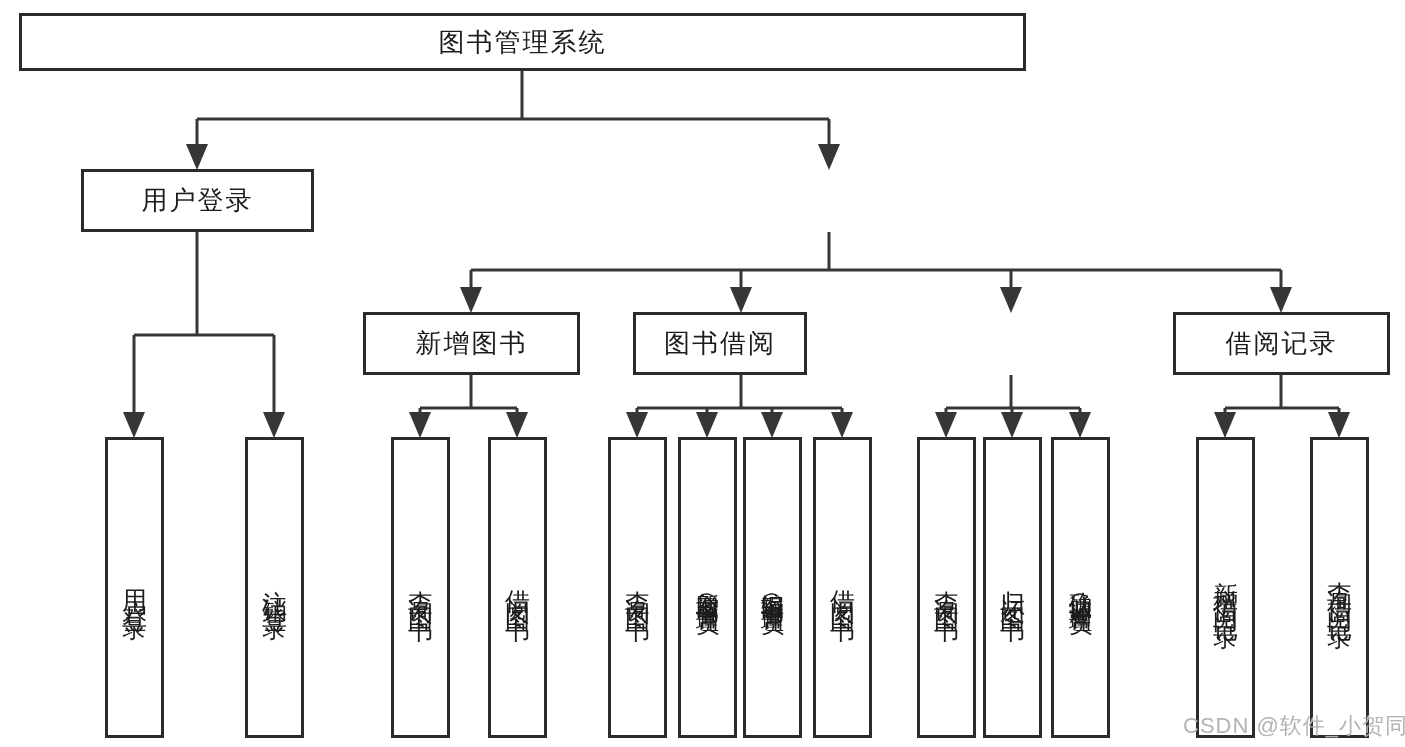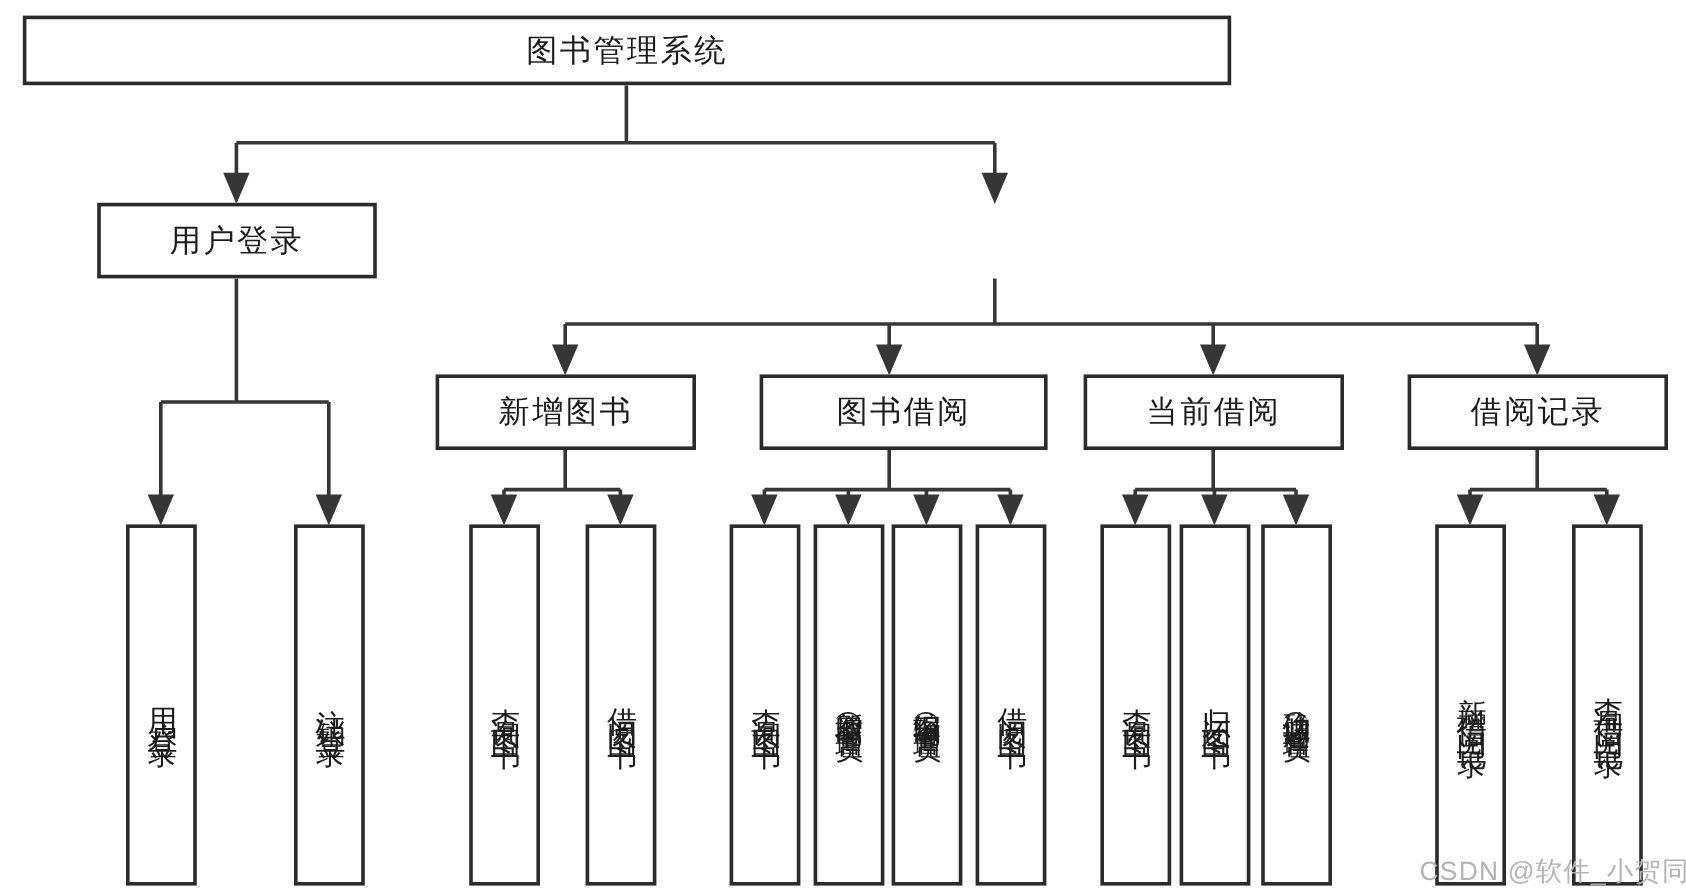--- a/index.html
+++ b/index.html
@@ -95,22 +95,21 @@
       <path class="ar" d="M1214 412 L1236 412 L1225 438 Z"></path>
       <path class="ar" d="M1328 412 L1350 412 L1339 438 Z"></path>
     </g>
   </svg>
 
   <div class="hbox" style="left:19px; top:13px; width:1007px; height:58px;">图书管理系统</div>
 
   <div class="hbox" style="left:81px; top:169px; width:233px; height:63px;">用户登录</div>
 
   <div class="hbox" style="left:363px; top:312px; width:217px; height:63px;">新增图书</div>
-  <div class="hbox" style="left:633px; top:312px; width:240px; height:63px;">图书借阅</div>
-  <div class="hbox" style="left:903px; top:312px; width:217px; height:63px;">当前借阅</div>
+  <div class="hbox" style="left:633px; top:312px; width:174px; height:63px;">图书借阅</div>
   <div class="hbox" style="left:1173px; top:312px; width:217px; height:63px;">借阅记录</div>
 
   <div class="vbox" style="left:105px;">
     <span>用户登录</span>
   </div>
   <div class="vbox" style="left:245px;">
     <span>注销登录</span>
   </div>
 
   <div class="vbox" style="left:391px;">

